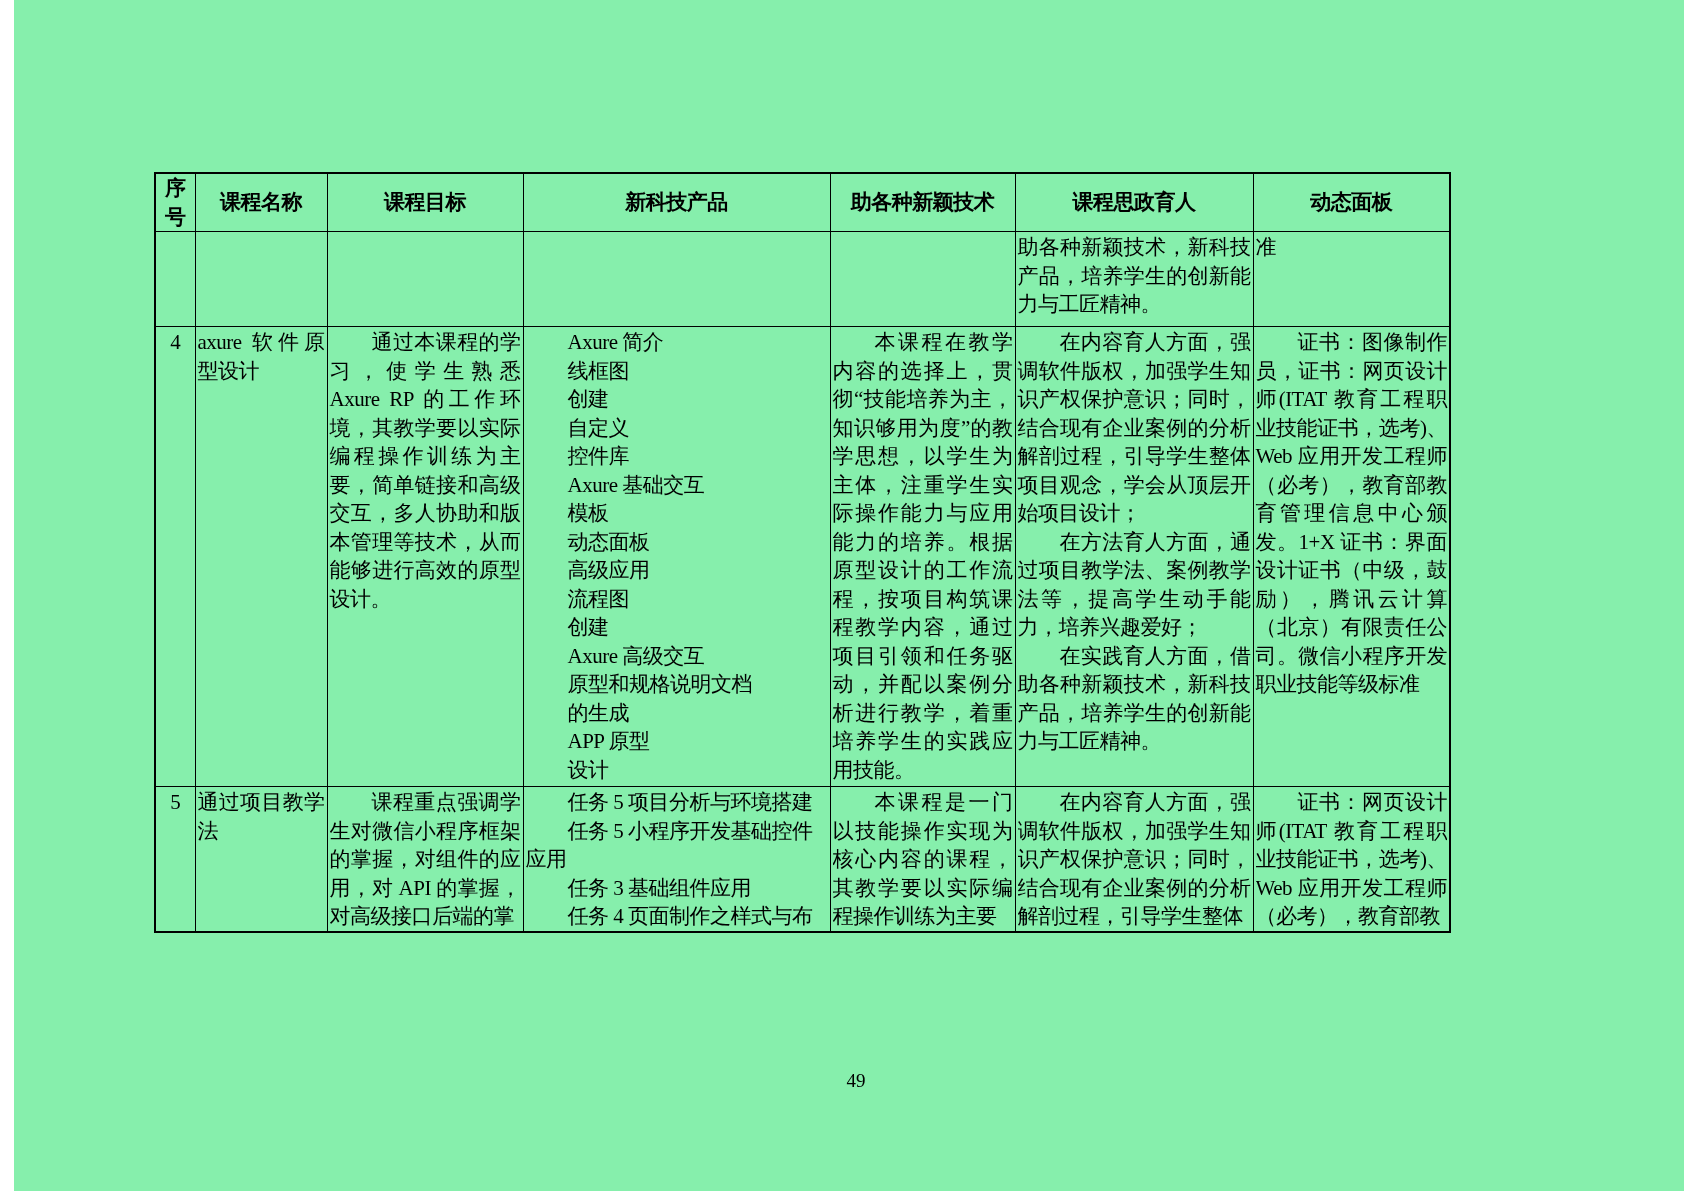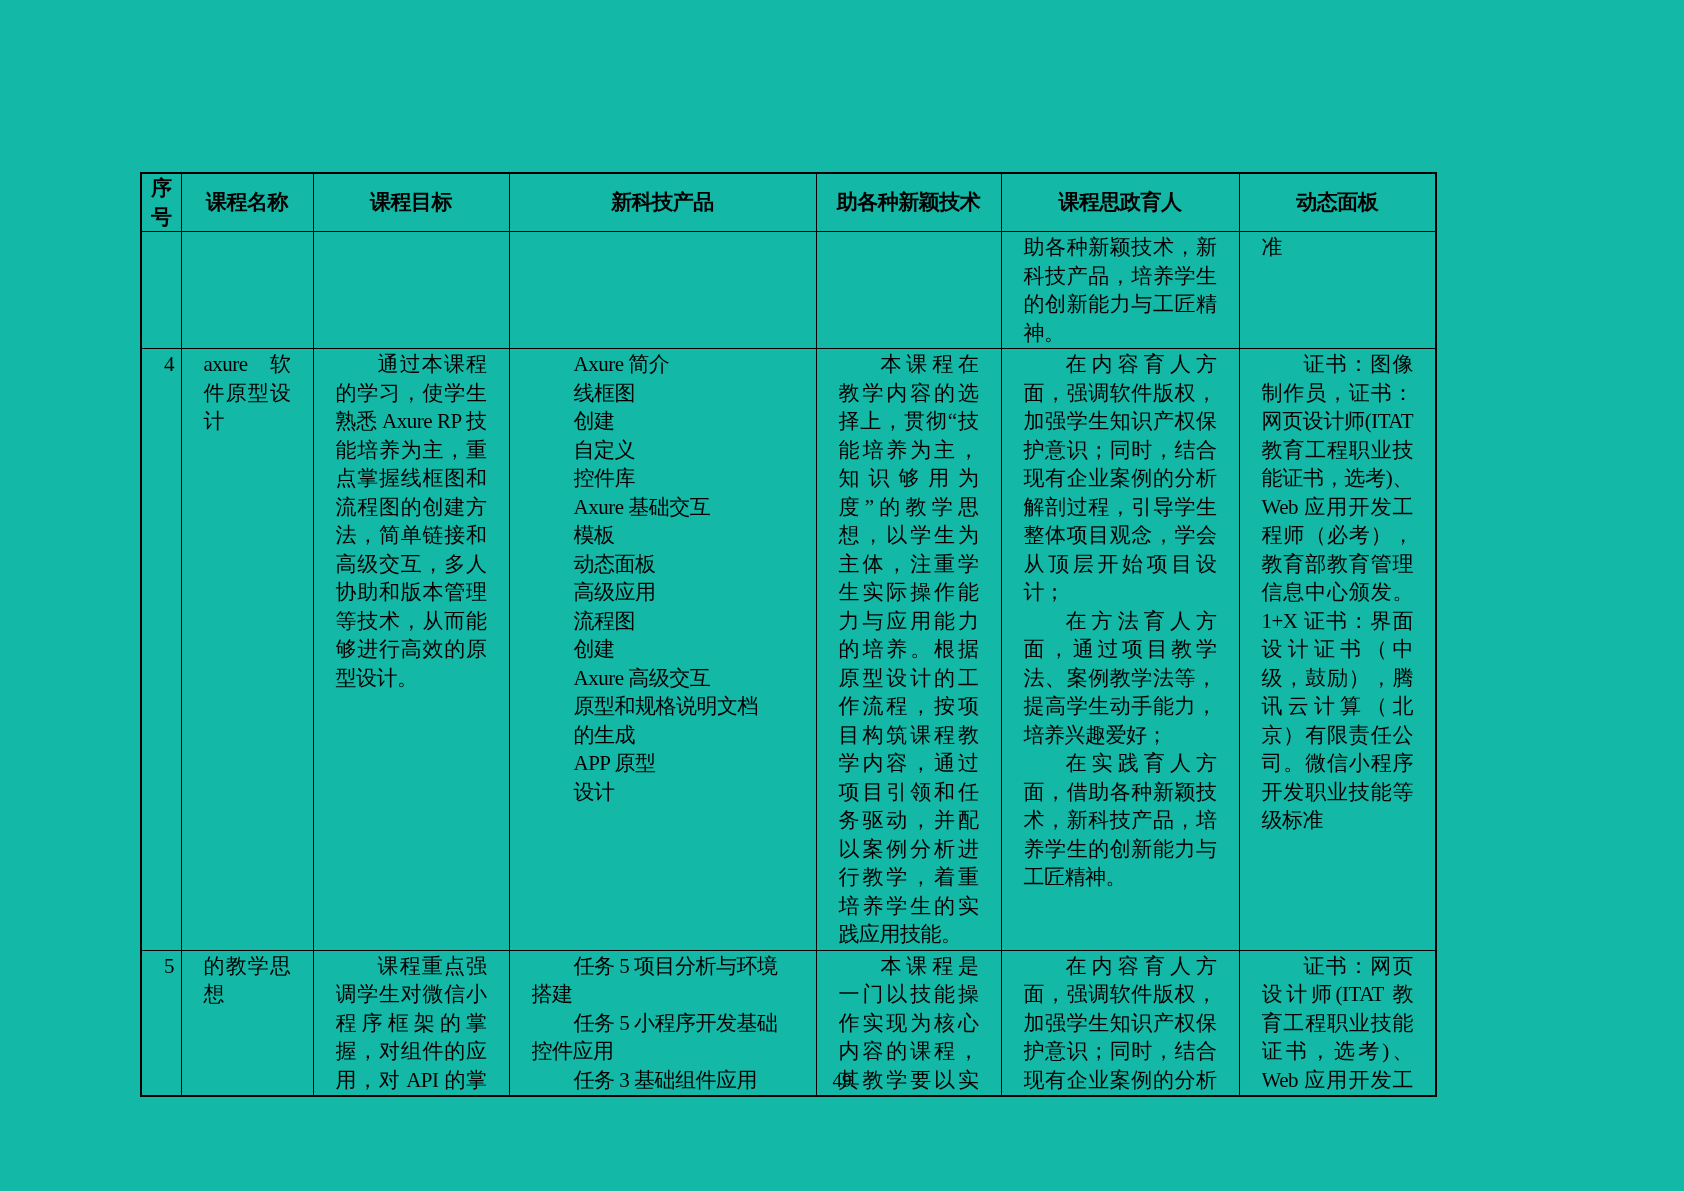--- a/index.html
+++ b/index.html
@@ -4,37 +4,37 @@
 <style>
   * { margin: 0; padding: 0; box-sizing: border-box; }
   html, body { background: #ffffff; }
   body {
     width: 1684px; height: 1191px;
     position: relative;
     font-family: "Liberation Serif", "DejaVu Serif", serif;
     color: #000000;
     overflow: hidden;
   }
-  .sheet { position: absolute; inset: 0; background: #14b8a6; }
+  .sheet { position: absolute; inset: 0; background: #86efac; margin-left: 14px; }
 
   table.course {
     position: absolute;
     left: 140px; top: 172px;
     width: 1295px;
     border-collapse: collapse;
     table-layout: fixed;
     border: 2px solid #000;
   }
   table.course th, table.course td {
     border: 1px solid #000;
     font-size: 21px;
     line-height: 28.5px;
     letter-spacing: -0.5px;
     vertical-align: top;
-    padding: 1px 22px;
+    padding: 1px 2px;
     overflow: hidden;
     word-break: break-word;
   }
   table.course th {
     font-weight: bold;
     text-align: center;
     vertical-align: middle;
     height: 45px;
     padding: 0 2px;
   }
@@ -101,21 +101,21 @@
           <p class="noindent">准</p>
         </td>
       </tr>
 
       <tr class="row-b">
         <td class="c-index">4</td>
         <td class="c-name">
           <p>axure 软件原型设计</p>
         </td>
         <td class="c-obj">
-          <p class="indent">通过本课程的学习，使学生熟悉 Axure RP 技能培养为主，重点掌握线框图和流程图的创建方法，简单链接和高级交互，多人协助和版本管理等技术，从而能够进行高效的原型设计。</p>
+          <p class="indent">通过本课程的学习，使学生熟悉 Axure RP 的工作环境，其教学要以实际编程操作训练为主要，简单链接和高级交互，多人协助和版本管理等技术，从而能够进行高效的原型设计。</p>
         </td>
         <td class="c-content">
           <p class="indent">Axure 简介</p>
           <p class="indent">线框图</p>
           <p class="indent">创建</p>
           <p class="indent">自定义</p>
           <p class="indent">控件库</p>
           <p class="indent">Axure 基础交互</p>
           <p class="indent">模板</p>
           <p class="indent">动态面板</p>
@@ -137,21 +137,21 @@
           <p class="indent">在实践育人方面，借助各种新颖技术，新科技产品，培养学生的创新能力与工匠精神。</p>
         </td>
         <td class="c-cert">
           <p class="indent">证书：图像制作员，证书：网页设计师(ITAT 教育工程职业技能证书，选考)、Web 应用开发工程师（必考），教育部教育管理信息中心颁发。1+X 证书：界面设计证书（中级，鼓励），腾讯云计算（北京）有限责任公司。微信小程序开发职业技能等级标准</p>
         </td>
       </tr>
 
       <tr class="row-c">
         <td class="c-index">5</td>
         <td class="c-name">
-          <p>的教学思想</p>
+          <p>通过项目教学法</p>
         </td>
         <td class="c-obj">
           <div class="clip">
             <p class="indent">课程重点强调学生对微信小程序框架的掌握，对组件的应用，对 API 的掌握，对高级接口后端的掌</p>
           </div>
         </td>
         <td class="c-content">
           <div class="clip">
             <p class="indent">任务 5 项目分析与环境搭建</p>
             <p class="indent">任务 5 小程序开发基础控件应用</p>

